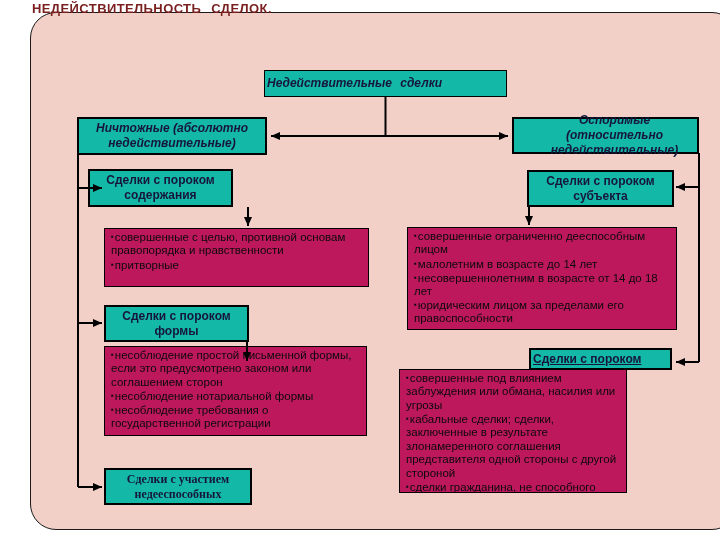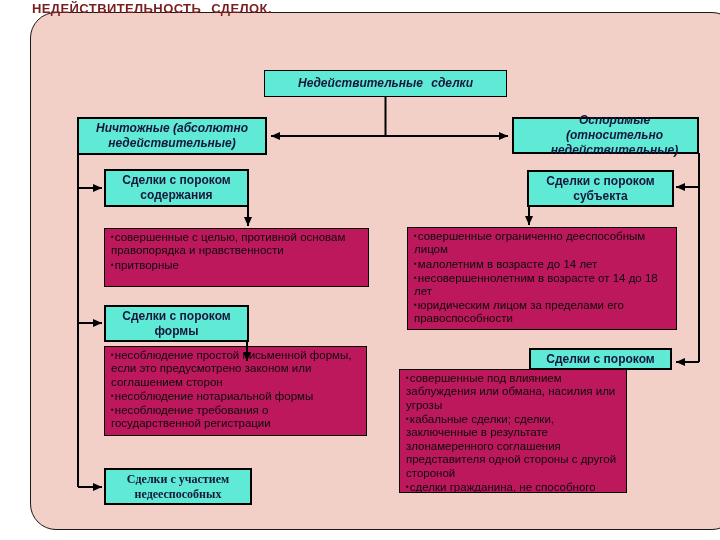--- a/index.html
+++ b/index.html
@@ -2,22 +2,22 @@
 <html><head>
 <meta charset="utf-8">
 <style>
   html,body{margin:0;padding:0;background:#ffffff;}
   .page{position:relative;width:720px;height:540px;background:#ffffff;overflow:hidden;
         font-family:"Liberation Sans",sans-serif;margin-left:24px;}
   .canvas{position:absolute;left:6px;top:12px;width:708px;height:518px;background:#f2cfc7;
           border:1.5px solid #1a1a1a;border-radius:26px;box-sizing:border-box;z-index:1;}
   .slide-title{position:absolute;left:8px;top:1px;font-size:13px;font-weight:bold;
           color:#7a1f1f;letter-spacing:.4px;word-spacing:6px;z-index:7;white-space:nowrap;}
-  .box{position:absolute;background:#5eead4;border:2px solid #000;box-sizing:border-box;
-       display:flex;align-items:center;justify-content:center;text-align:center;z-index:3;}
+  .box{position:absolute;background:#14b8a6;border:2px solid #000;box-sizing:border-box;
+       display:flex;align-items:center;text-align:center;z-index:3;}
   .hdr{font-weight:bold;color:#16163c;font-size:12px;line-height:1.25;padding:0 2px;}
   .it{font-style:italic;}
   .thin{border-width:1px;}
   .listbox{position:absolute;background:#be185d;border:1.5px solid #000;box-sizing:border-box;
        z-index:3;padding:1px 6px;overflow:hidden;}
   .listbox ul{margin:0;padding:0;list-style:none;font-size:11.5px;line-height:13.5px;color:#0a0a0a;}
   .blt{font-size:8px;vertical-align:1.5px;margin-right:1px;color:#0a0a0a;}
   .connectors{position:absolute;left:0;top:0;z-index:6;pointer-events:none;}
   .ontop{z-index:4;}
 </style>
@@ -34,34 +34,34 @@
     <span>Недействительные сделки</span>
   </div>
 
   <div class="box hdr it" style="left:53px;top:117px;width:190px;height:38px;">
     <span>Ничтожные (абсолютно недействительные)</span>
   </div>
   <div class="box hdr it" style="left:488px;top:117px;width:187px;height:37px;padding-left:20px;">
     <span>Оспоримые (относительно недействительные)</span>
   </div>
 
-  <div class="box hdr" style="left:80px;top:169px;width:145px;height:38px;">
+  <div class="box hdr" style="left:64px;top:169px;width:145px;height:38px;">
     <span>Сделки с пороком содержания</span>
   </div>
   <div class="box hdr" style="left:80px;top:305px;width:145px;height:37px;">
     <span>Сделки с пороком формы</span>
   </div>
   <div class="box hdr" style="left:80px;top:468px;width:148px;height:37px;font-family:Liberation Serif, serif;">
     <span>Сделки с участием недееспособных</span>
   </div>
 
   <div class="box hdr" style="left:503px;top:170px;width:147px;height:37px;">
     <span>Сделки с пороком субъекта</span>
   </div>
-  <div class="box hdr ontop" style="left:505px;top:348px;width:143px;height:22px;">
+  <div class="box hdr ontop" style="left:505px;top:348px;width:143px;height:22px;text-decoration:underline;">
     <span>Сделки с пороком</span>
   </div>
 
   <div class="listbox" style="left:80px;top:228px;width:265px;height:59px;">
     <ul>
       <li><span class="blt">▪</span><span>совершенные с целью, противной основам правопорядка и нравственности</span></li>
       <li><span class="blt">▪</span><span>притворные</span></li>
     </ul>
   </div>
 

